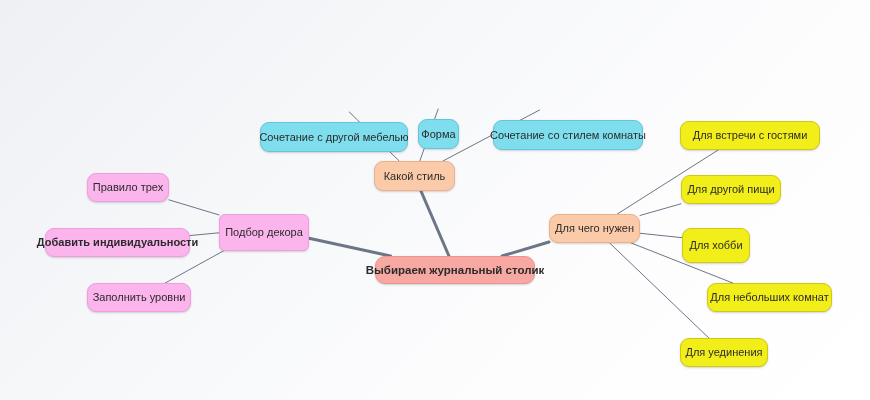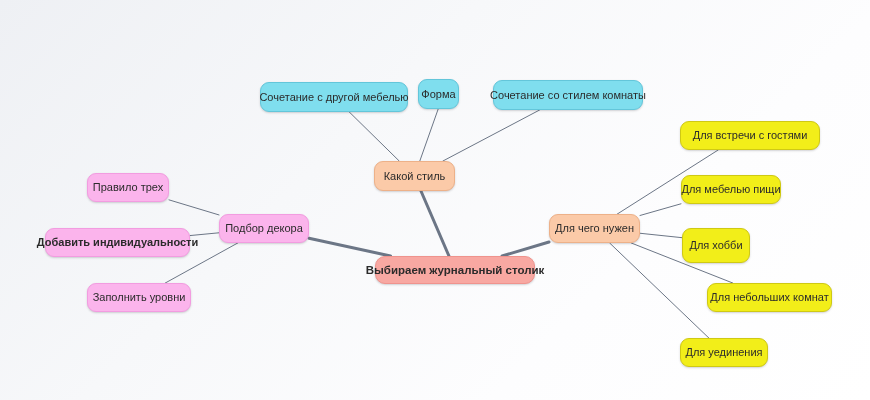--- a/index.html
+++ b/index.html
@@ -43,20 +43,21 @@
     padding: 0 9px;
   }
   .node.central {
     font-weight: bold;
     font-size: 11.5px;
     border-radius: 10px;
   }
   .t-cyan {
     background: #7fdeee;
     border-color: #63c6da;
+    margin-top: 40px;
   }
   .t-peach {
     background: #fbcaa8;
     border-color: #edb189;
   }
   .t-pink {
     background: #fbb4ec;
     border-color: #f29ce0;
   }
   .t-yellow {
@@ -88,21 +89,21 @@
       <line x1="631.2753623188406" y1="243" x2="732.7246376811594" y2="283" stroke="#6c7686" stroke-width="1" stroke-linecap="round"></line>
       <line x1="609.6431451612904" y1="243" x2="708.8568548387096" y2="338" stroke="#6c7686" stroke-width="1" stroke-linecap="round"></line>
     </svg>
   <div id="node-layer">
       <div class="node t-salmon central" style="left: 375px; top: 256px; width: 160px; height: 28px; background: rgb(248, 168, 162); border-color: rgb(239, 147, 141);">
         <span>Выбираем журнальный столик</span>
       </div>
       <div class="node t-peach" style="left: 374px; top: 161px; width: 81px; height: 30px; background: rgb(251, 202, 168); border-color: rgb(237, 177, 137);">
         <span>Какой стиль</span>
       </div>
-      <div class="node t-pink" style="left: 219px; top: 214px; width: 90px; height: 29px; background: rgb(251, 180, 236); border-color: rgb(242, 156, 224);">
+      <div class="node t-pink" style="left: 219px; top: 214px; width: 90px; height: 37px; background: rgb(251, 180, 236); border-color: rgb(242, 156, 224); border-radius: 6px;">
         <span>Подбор декора</span>
       </div>
       <div class="node t-peach" style="left: 549px; top: 214px; width: 91px; height: 29px; background: rgb(251, 202, 168); border-color: rgb(237, 177, 137); align-items: center;">
         <span>Для чего нужен</span>
       </div>
       <div class="node t-cyan" style="left: 260px; top: 82px; width: 148px; height: 30px; background: rgb(127, 222, 238); border-color: rgb(99, 198, 218);">
         <span>Сочетание с другой мебелью</span>
       </div>
       <div class="node t-cyan" style="left: 418px; top: 79px; width: 41px; height: 30px; background: rgb(127, 222, 238); border-color: rgb(99, 198, 218);">
         <span>Форма</span>
@@ -116,21 +117,21 @@
       <div class="node t-pink" style="left: 45px; top: 228px; width: 145px; height: 29px; background: rgb(251, 180, 236); border-color: rgb(242, 156, 224); font-weight: bold;">
         <span>Добавить индивидуальности</span>
       </div>
       <div class="node t-pink" style="left: 87px; top: 283px; width: 104px; height: 29px; background: rgb(251, 180, 236); border-color: rgb(242, 156, 224);">
         <span>Заполнить уровни</span>
       </div>
       <div class="node t-yellow" style="left: 680px; top: 121px; width: 140px; height: 29px; background: rgb(242, 238, 25); border-color: rgb(207, 201, 20);">
         <span>Для встречи с гостями</span>
       </div>
       <div class="node t-yellow" style="left: 681px; top: 175px; width: 100px; height: 29px; background: rgb(242, 238, 25); border-color: rgb(207, 201, 20);">
-        <span>Для мебелью пищи</span>
+        <span>Для другой пищи</span>
       </div>
       <div class="node t-yellow" style="left: 682px; top: 228px; width: 68px; height: 35px; background: rgb(242, 238, 25); border-color: rgb(207, 201, 20); justify-content: center;">
         <span>Для хобби</span>
       </div>
       <div class="node t-yellow" style="left: 707px; top: 283px; width: 125px; height: 29px; background: rgb(242, 238, 25); border-color: rgb(207, 201, 20);">
         <span>Для небольших комнат</span>
       </div>
       <div class="node t-yellow" style="left: 680px; top: 338px; width: 88px; height: 29px; background: rgb(242, 238, 25); border-color: rgb(207, 201, 20);">
         <span>Для уединения</span>
       </div>

